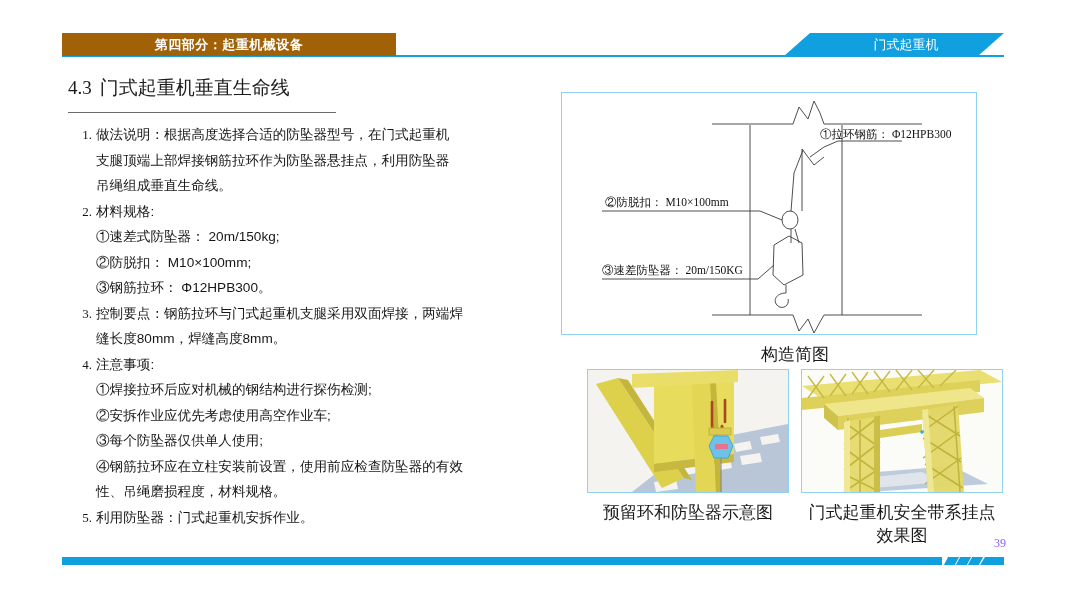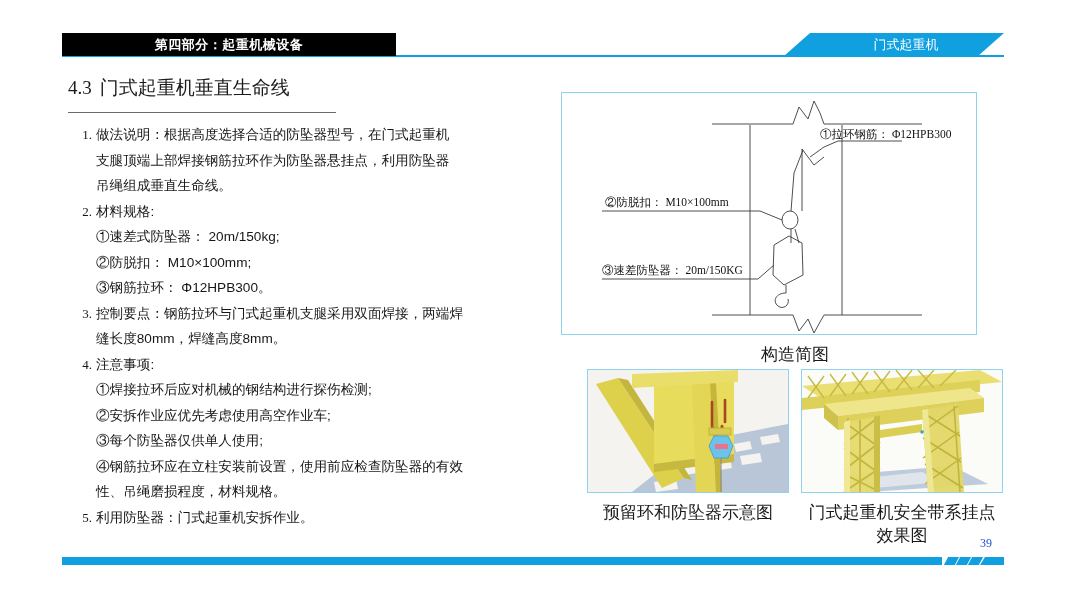--- a/index.html
+++ b/index.html
@@ -16,21 +16,21 @@
   }
 
   
   #header { position: absolute; left: 0; top: 0; width: 1066px; height: 70px; }
   .hdr-rule {
     position: absolute; left: 62px; top: 55px; width: 942px; height: 2px;
     background: #10a0e0;
   }
   .hdr-left {
     position: absolute; left: 62px; top: 33px; width: 334px; height: 23px;
-    background: #000000;
+    background: #a16207;
     clip-path: polygon(0 0, 100% 0, 100% 100%, 0 100%);
   }
   .hdr-left-text {
     position: absolute; left: 0; top: 0; width: 334px; height: 23px;
     line-height: 23px; text-align: center;
     color: #ffffff; font-size: 13px; font-weight: bold;
     letter-spacing: 0.5px;
   }
   .hdr-right {
     position: absolute; left: 784px; top: 33px; width: 220px; height: 23px;
@@ -88,22 +88,22 @@
   #photo-right {
     position: absolute; left: 801px; top: 369px; width: 202px; height: 124px;
     border: 1px solid #8fd3ef; box-sizing: border-box; overflow: hidden;
     background: #f7f7f5;
   }
   #caption-left  { left: 587px; top: 501px; width: 202px; }
   #caption-right { left: 801px; top: 501px; width: 202px; }
 
   
   #page-number {
-    position: absolute; right: 74px; top: 536px;
-    font-size: 12px; color: #1d4ed8; font-family: "Liberation Serif", serif; text-align: right;
+    position: absolute; right: 60px; top: 536px;
+    font-size: 12px; color: #8b5cf6; font-family: "Liberation Serif", serif; text-align: right;
   }
   #footer-bar {
     position: absolute; left: 62px; top: 557px; width: 942px; height: 8px;
   }
   #footer-solid {
     position: absolute; left: 0; top: 0; width: 880px; height: 8px;
     background: #10a0e0;
   }
   .f-slash {
     position: absolute; top: 0; width: 11px; height: 8px; background: #10a0e0;

